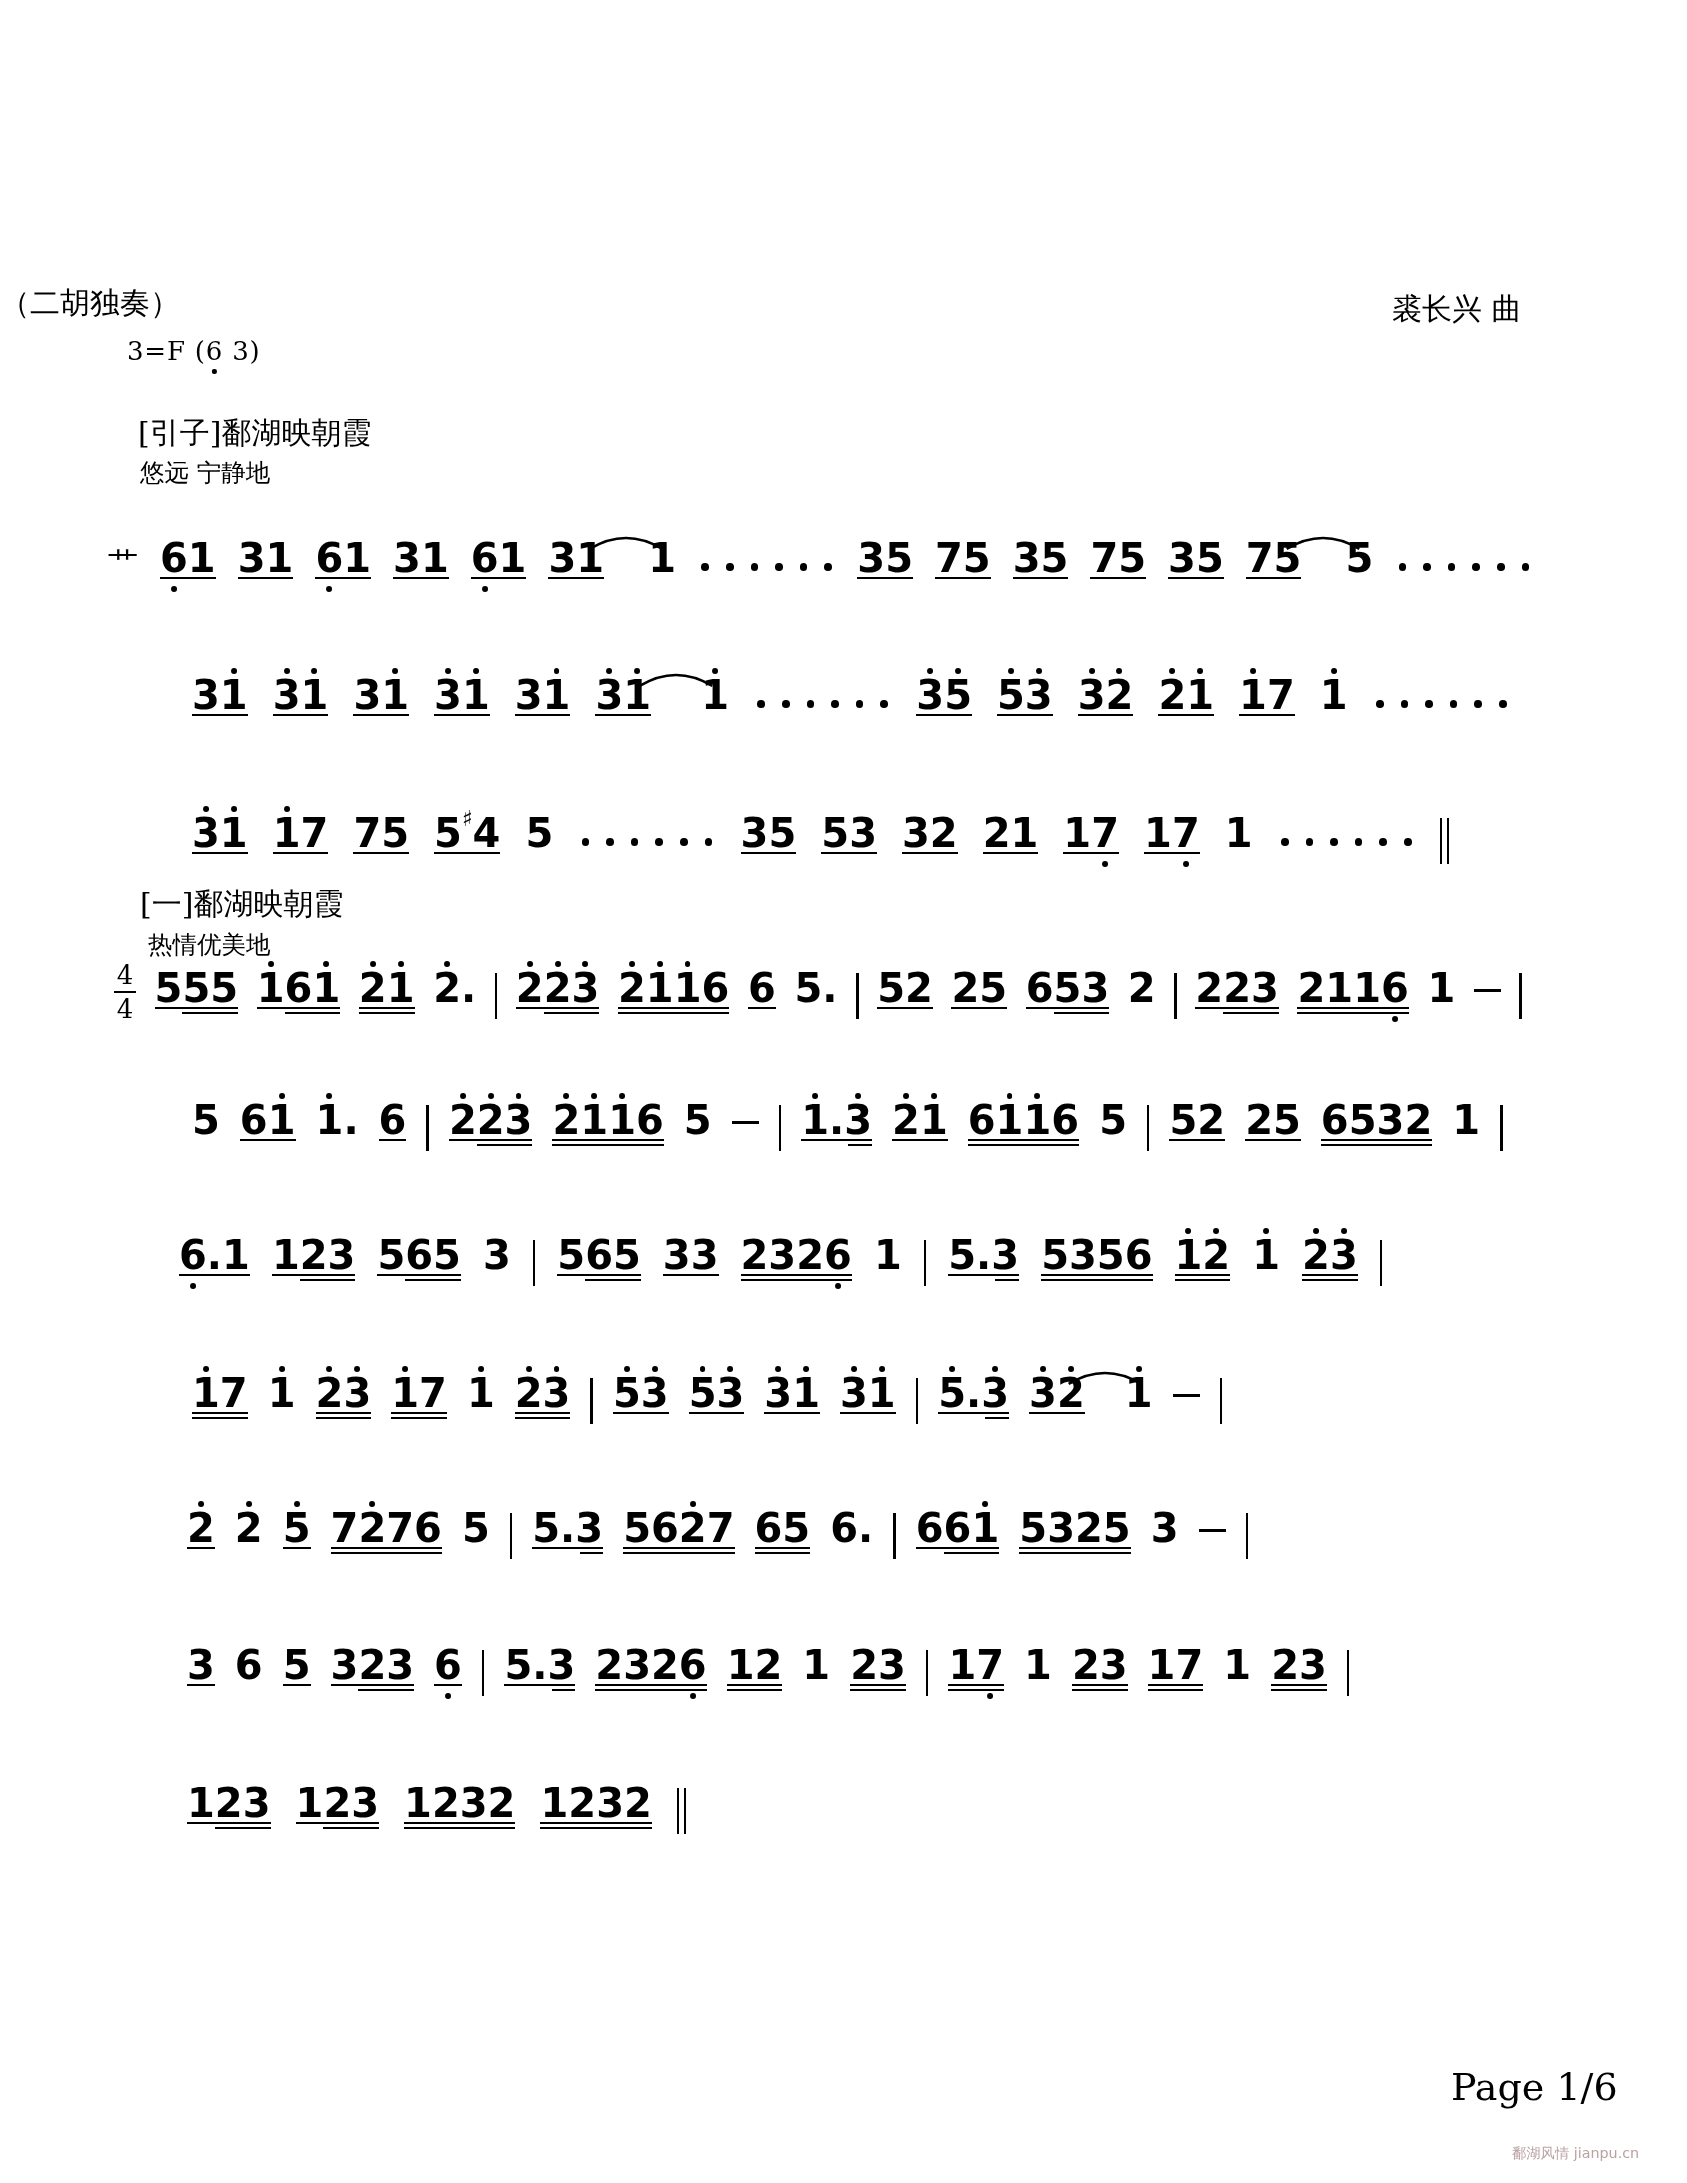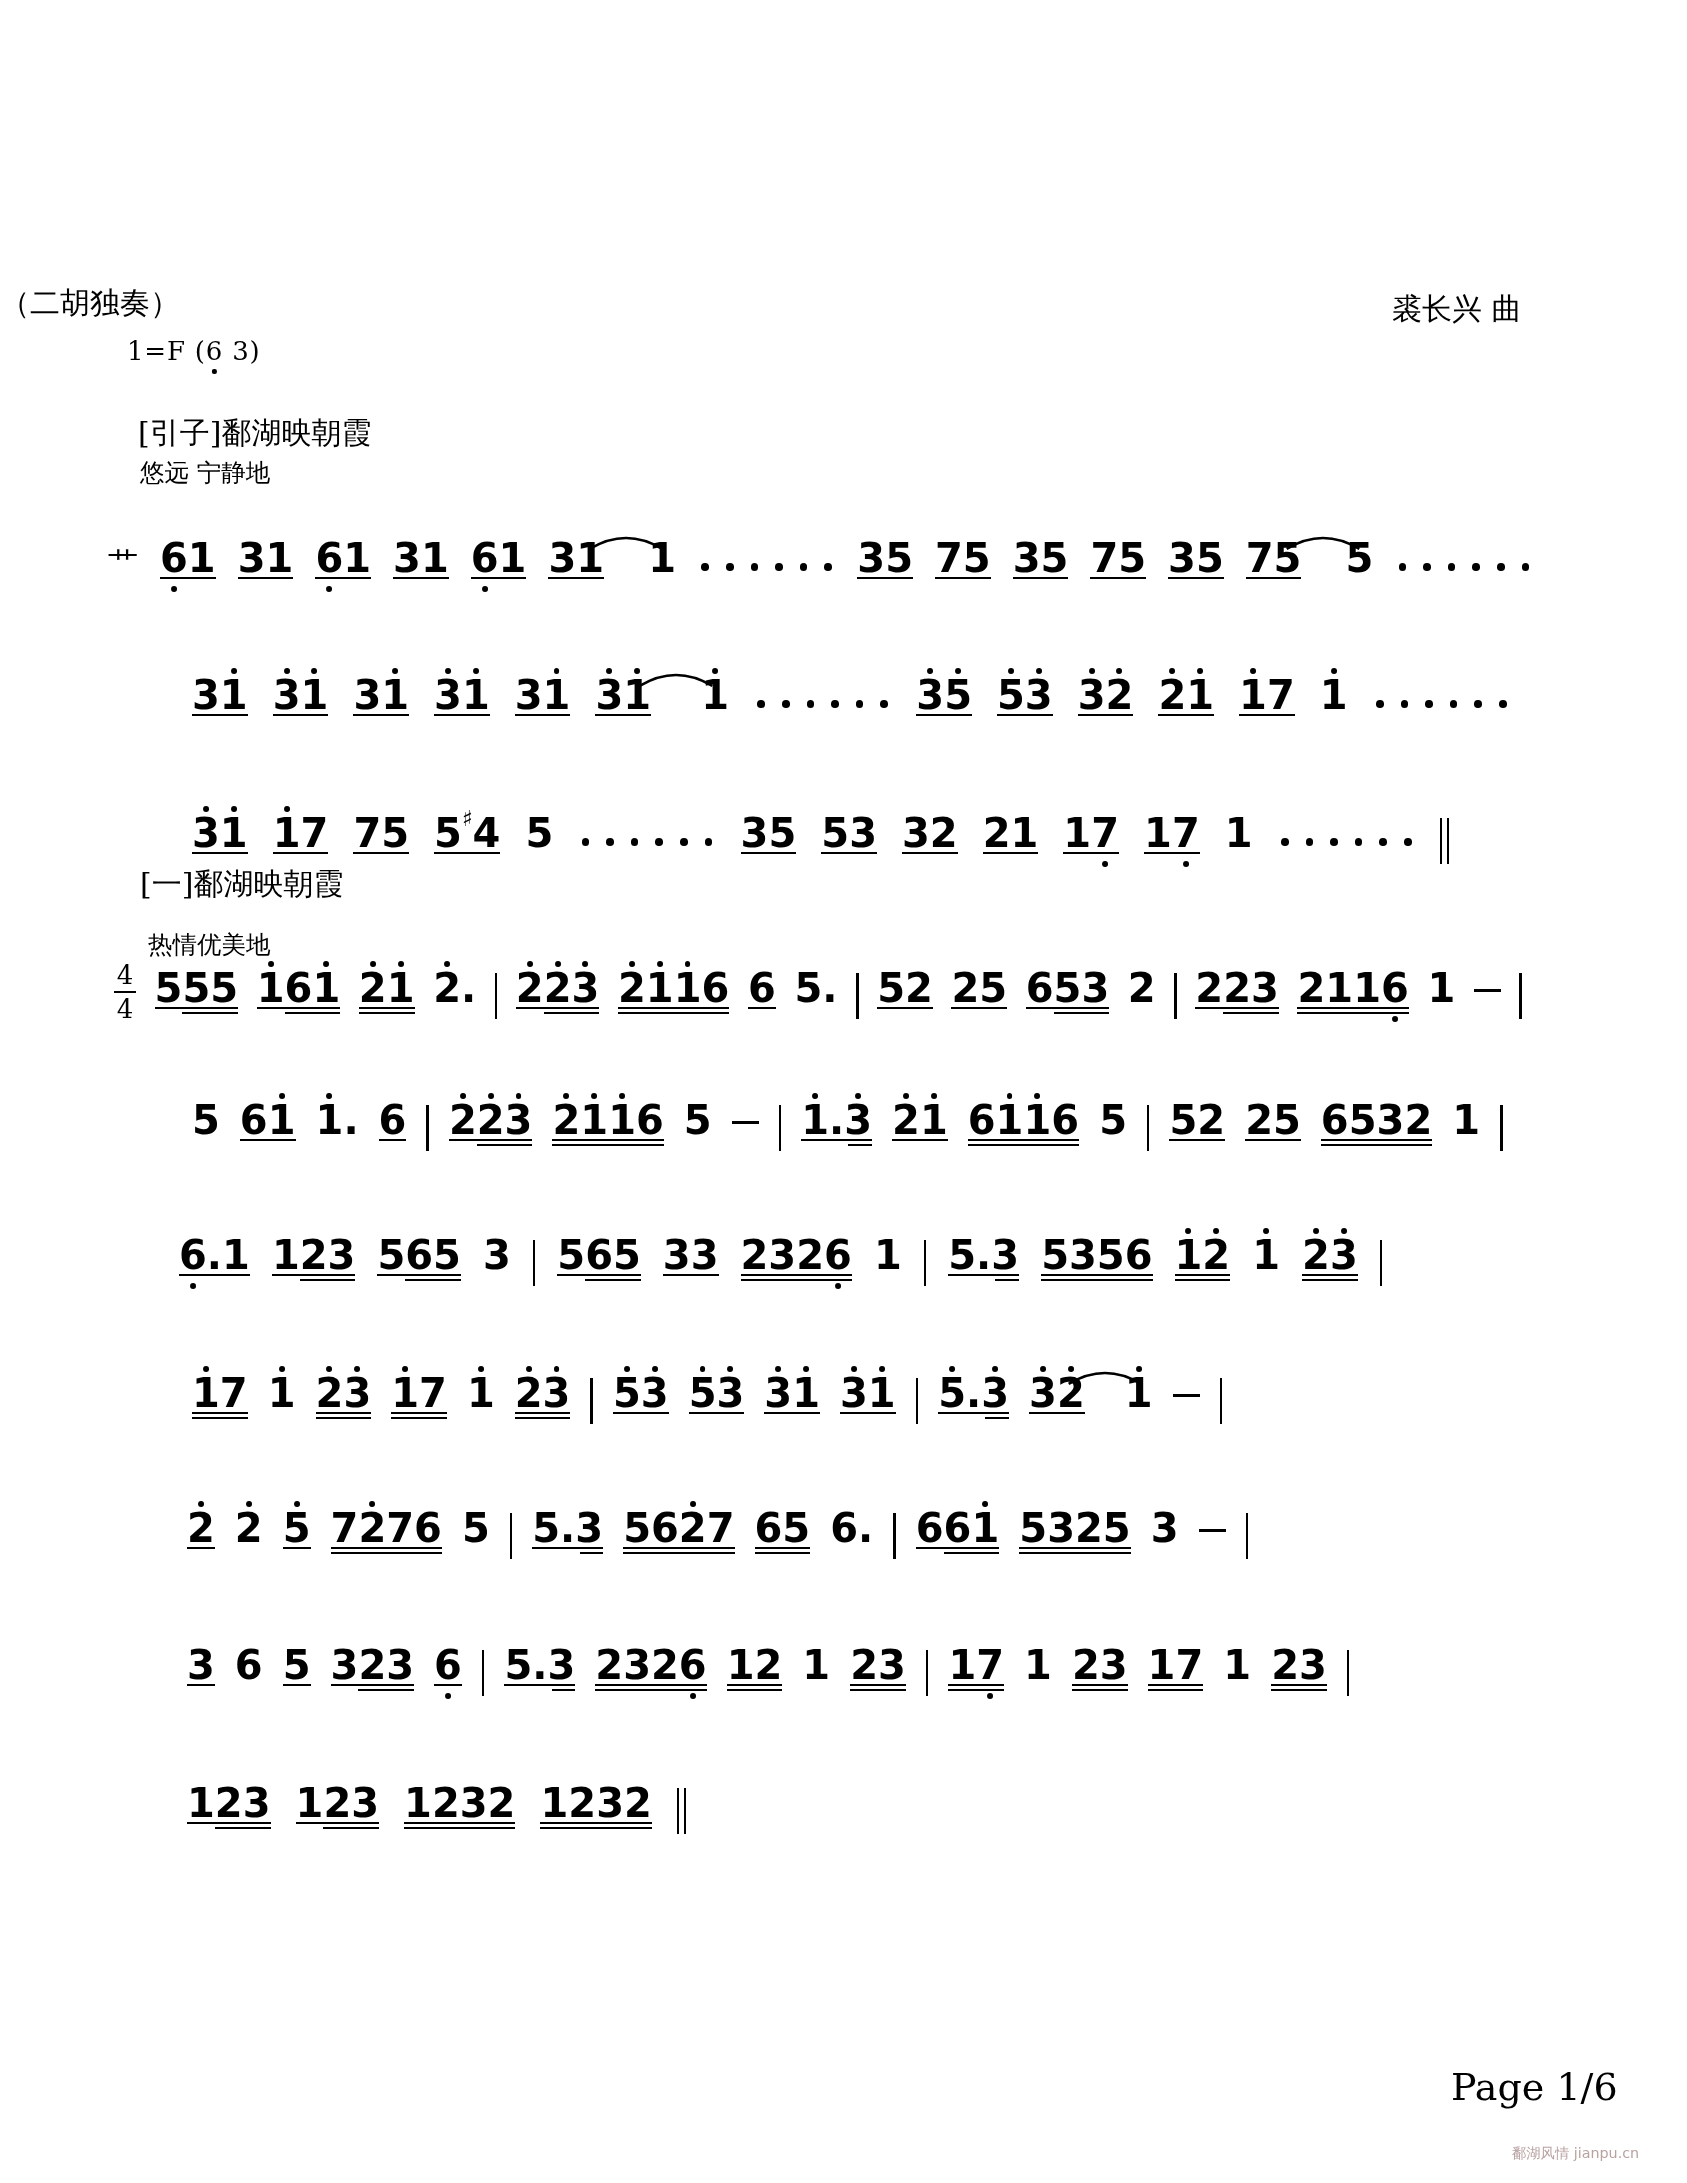--- a/index.html
+++ b/index.html
@@ -14,21 +14,21 @@
             font-family:"DejaVu Serif","Liberation Serif",serif;}
   .keyline{position:absolute;left:127px;top:336px;font-size:26px;
            font-family:"DejaVu Serif","Liberation Serif",serif;letter-spacing:0.8px;}
   .lowdot{position:relative;display:inline-block;}
   .lowdot::after{content:"";position:absolute;left:50%;transform:translateX(-50%);
                  bottom:-7.6px;width:4.2px;height:4.2px;border-radius:50%;background:#000;}
   .sec-label{position:absolute;font-size:30px;font-family:"DejaVu Serif","Liberation Serif",serif;}
   .sec-tempo{position:absolute;font-size:24.5px;font-family:"DejaVu Serif","Liberation Serif",serif;}
   .sec1-label{left:138px;top:413px;}
   .sec1-tempo{left:140px;top:456px;}
-  .sec2-label{left:140px;top:864px;}
+  .sec2-label{left:140px;top:884px;}
   .sec2-tempo{left:140px;top:928px;margin-left:8px;}
   .footer{position:absolute;left:1451px;top:2065px;font-size:38px;
           font-family:"DejaVu Serif","Liberation Serif",serif;}
   .watermark{position:absolute;left:1512px;top:2144px;font-size:14.3px;color:#b9a2a2;}
   
   .line{position:absolute;display:flex;align-items:flex-end;}
   .grp{position:relative;display:inline-flex;align-items:flex-end;padding-bottom:11.8px;
        font-family:"DejaVu Sans",sans-serif;font-weight:bold;font-size:40px;}
   .ch{position:relative;display:inline-block;height:31px;line-height:31px;}
   .ch.hi::before{content:"";position:absolute;top:-11.8px;left:50%;transform:translateX(-50%);
@@ -54,21 +54,21 @@
       font-family:"DejaVu Serif","Liberation Serif",serif;font-size:26px;line-height:1;}
   .tsbar{width:22px;height:1.7px;background:#000;margin:3.4px 0;}
 </style>
 </head>
 <body>
 
 <div class="page">
   <div class="subtitle">（二胡独奏）</div>
   <div class="composer">裘长兴 曲</div>
 
-  <div class="keyline"><span>1=F (</span><span class="lowdot">6</span><span> 3)</span></div>
+  <div class="keyline"><span>3=F (</span><span class="lowdot">6</span><span> 3)</span></div>
 
   <div class="sec-label sec1-label">[引子]鄱湖映朝霞</div>
   <div class="sec-tempo sec1-tempo">悠远 宁静地</div>
 
   <div class="sec-label sec2-label">[一]鄱湖映朝霞</div>
   <div class="sec-tempo sec2-tempo">热情优美地</div>
 
   <div>
       <div class="line" style="left: 108px; top: 543px; gap: 22px;">
         <div class="sanban">艹</div>

